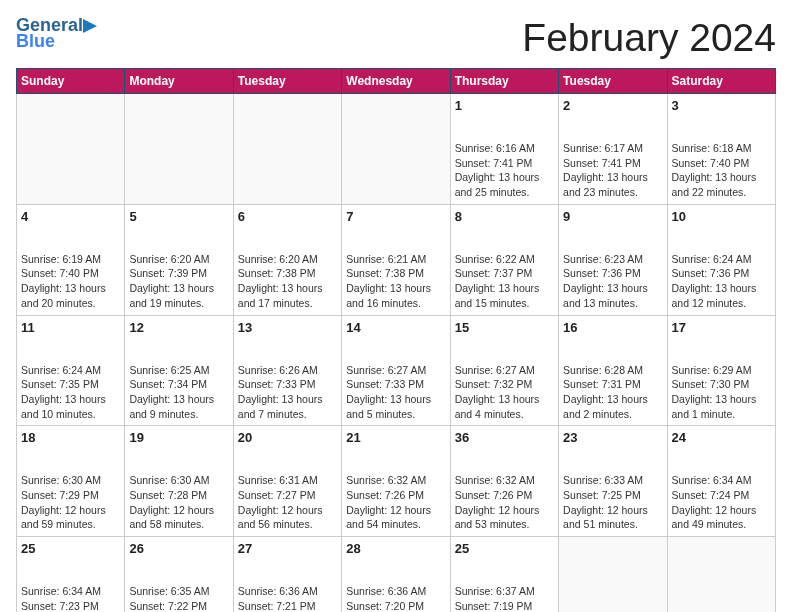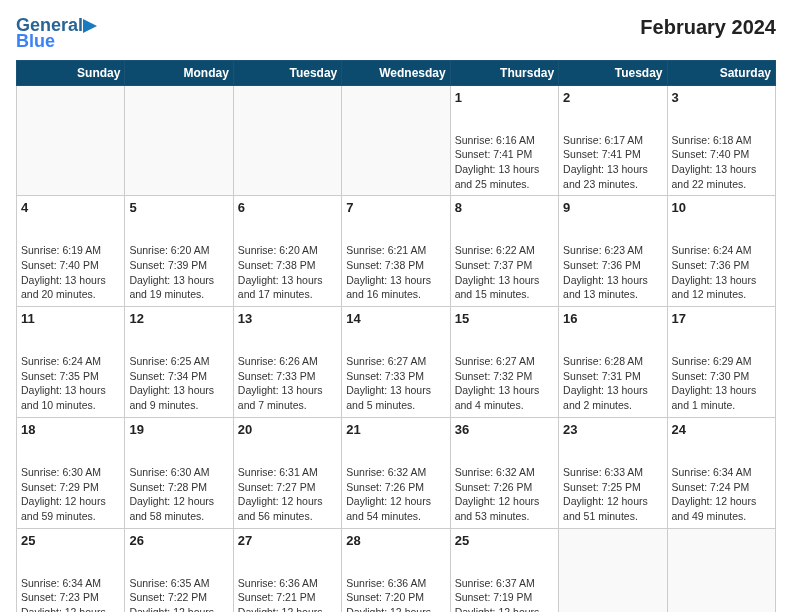--- a/index.html
+++ b/index.html
@@ -22,38 +22,38 @@
       gap: 4px;
     }
     .logo-text {
       font-size: 18px;
       font-weight: bold;
       line-height: 1.1;
     }
     .logo-text span { color: #2a6496; }
     .title-block { text-align: right; }
     .month-title {
-      font-size: 20px;
-      font-weight: bold;
+      font-size: 39px;
+      font-weight: normal;
       color: #222;
     }
     .subtitle {
       font-size: 15px;
       color: #333;
     }
     .calendar {
       width: 100%;
       border-collapse: collapse;
       font-size: 11px;
     }
     .calendar th {
-      background: #0c4a6e;
+      background: #be185d;
       color: #fff;
       padding: 5px 4px;
-      text-align: right;
+      text-align: left;
       font-size: 12px;
       border: 1px solid #1a5276;
     }
     .calendar td {
       border: 1px solid #ccc;
       vertical-align: top;
       padding: 4px;
       width: calc(100% / 7);
       min-height: 80px;
       background: #fff;

